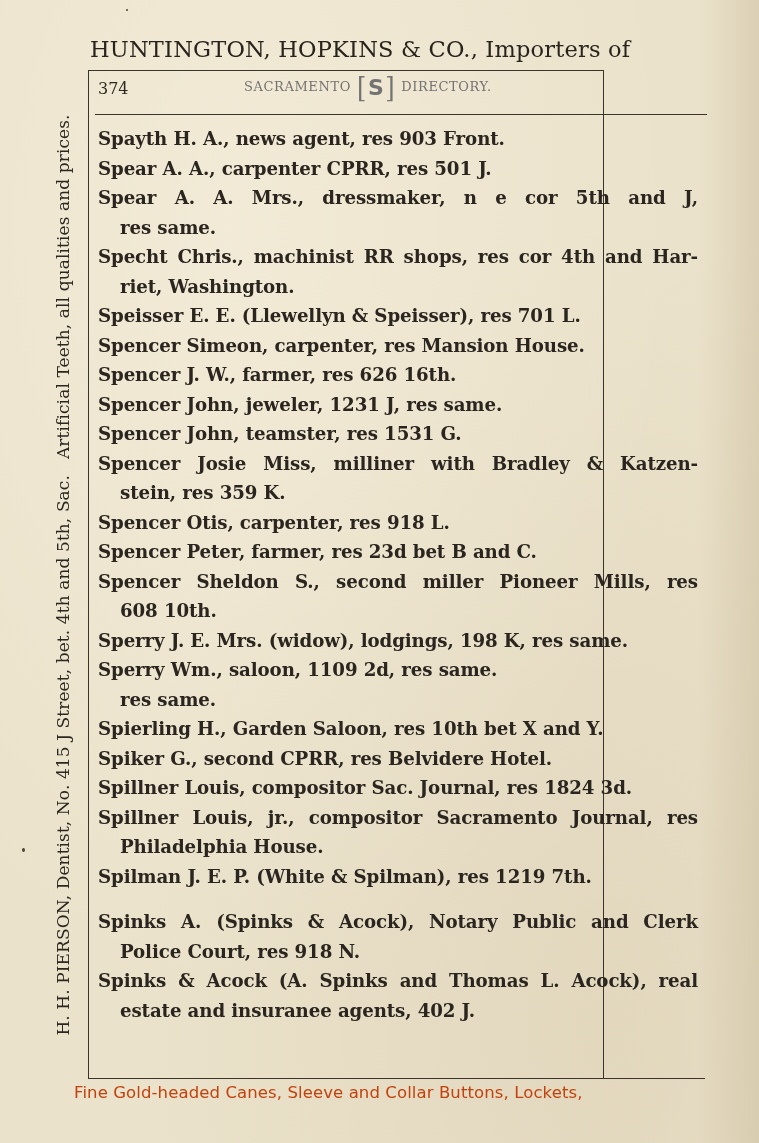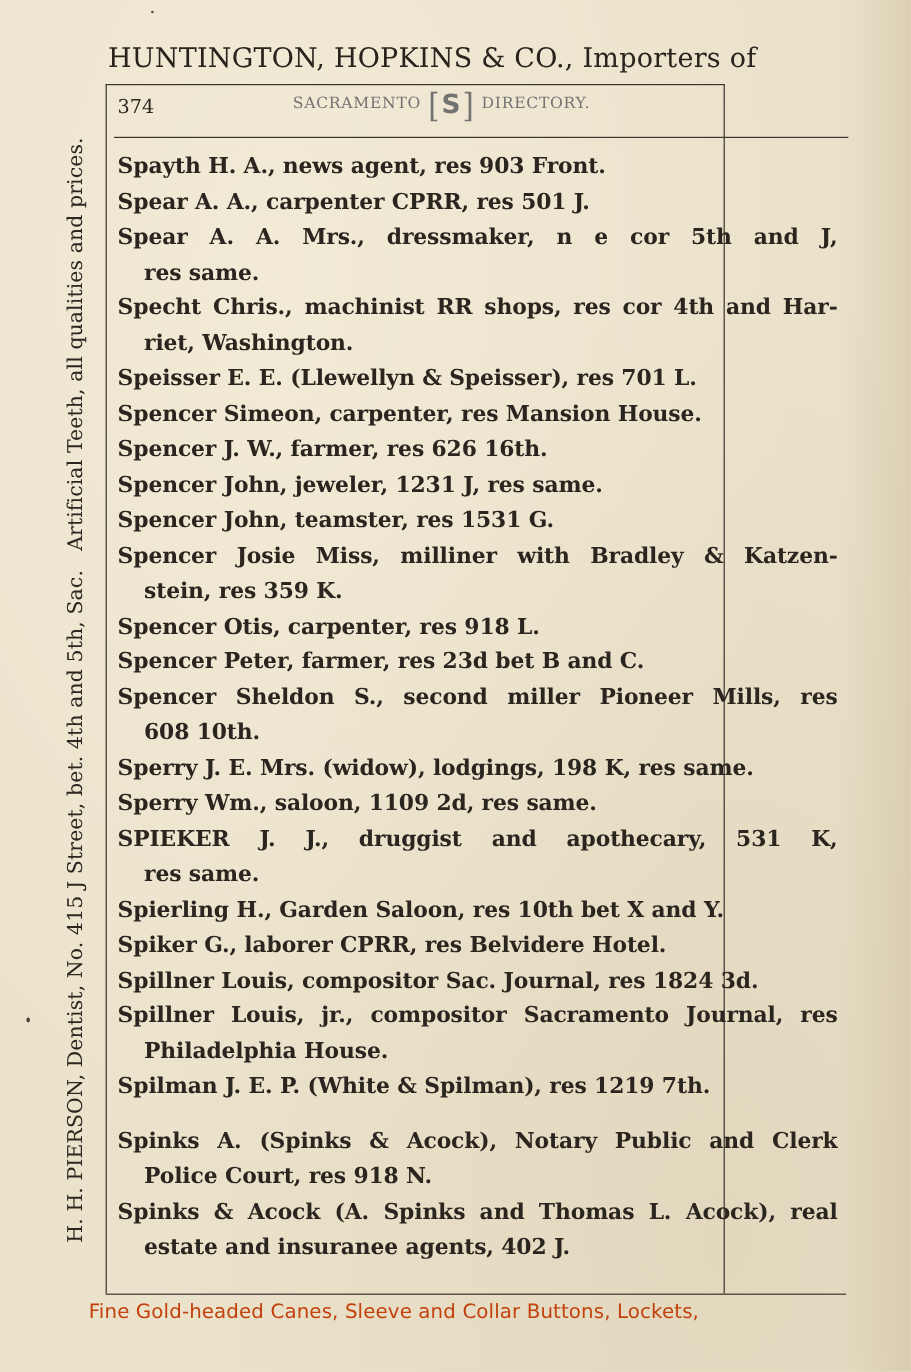--- a/index.html
+++ b/index.html
@@ -208,25 +208,24 @@
       </li>
       <li class="entry"><span>Spencer Otis, carpenter, res 918 L.</span></li>
       <li class="entry"><span>Spencer Peter, farmer, res 23d bet B and C.</span></li>
       <li class="entry spread">
         <span style="display: block; text-align: justify; text-align-last: justify; text-indent: 0px; margin-left: -22px;">Spencer Sheldon S., second miller Pioneer Mills, res</span>
         <span class="cont">608 10th.</span>
       </li>
       <li class="entry"><span>Sperry J. E. Mrs. (widow), lodgings, 198 K, res same.</span></li>
       <li class="entry"><span>Sperry Wm., saloon, 1109 2d, res same.</span></li>
       <li class="entry spread">
-        <span style="display: block; text-align: justify; text-align-last: justify; text-indent: 0px; margin-left: -22px;">SPIEKER J. J., druggist and apothecary, 531 K,</span>
         <span class="cont">res same.</span>
       </li>
       <li class="entry"><span>Spierling H., Garden Saloon, res 10th bet X and Y.</span></li>
-      <li class="entry"><span>Spiker G., laborer CPRR, res Belvidere Hotel.</span></li>
+      <li class="entry"><span>Spiker G., second CPRR, res Belvidere Hotel.</span></li>
       <li class="entry"><span>Spillner Louis, compositor Sac. Journal, res 1824 3d.</span></li>
       <li class="entry spread">
         <span style="display: block; text-align: justify; text-align-last: justify; text-indent: 0px; margin-left: -22px;">Spillner Louis, jr., compositor Sacramento Journal, res</span>
         <span class="cont">Philadelphia House.</span>
       </li>
       <li class="entry"><span>Spilman J. E. P. (White &amp; Spilman), res 1219 7th.</span></li>
       <li class="entry spread">
         <span style="display: block; text-align: justify; text-align-last: justify; text-indent: 0px; margin-left: -22px; margin-top: 16px;">Spinks A. (Spinks &amp; Acock), Notary Public and Clerk</span>
         <span class="cont">Police Court, res 918 N.</span>
       </li>

